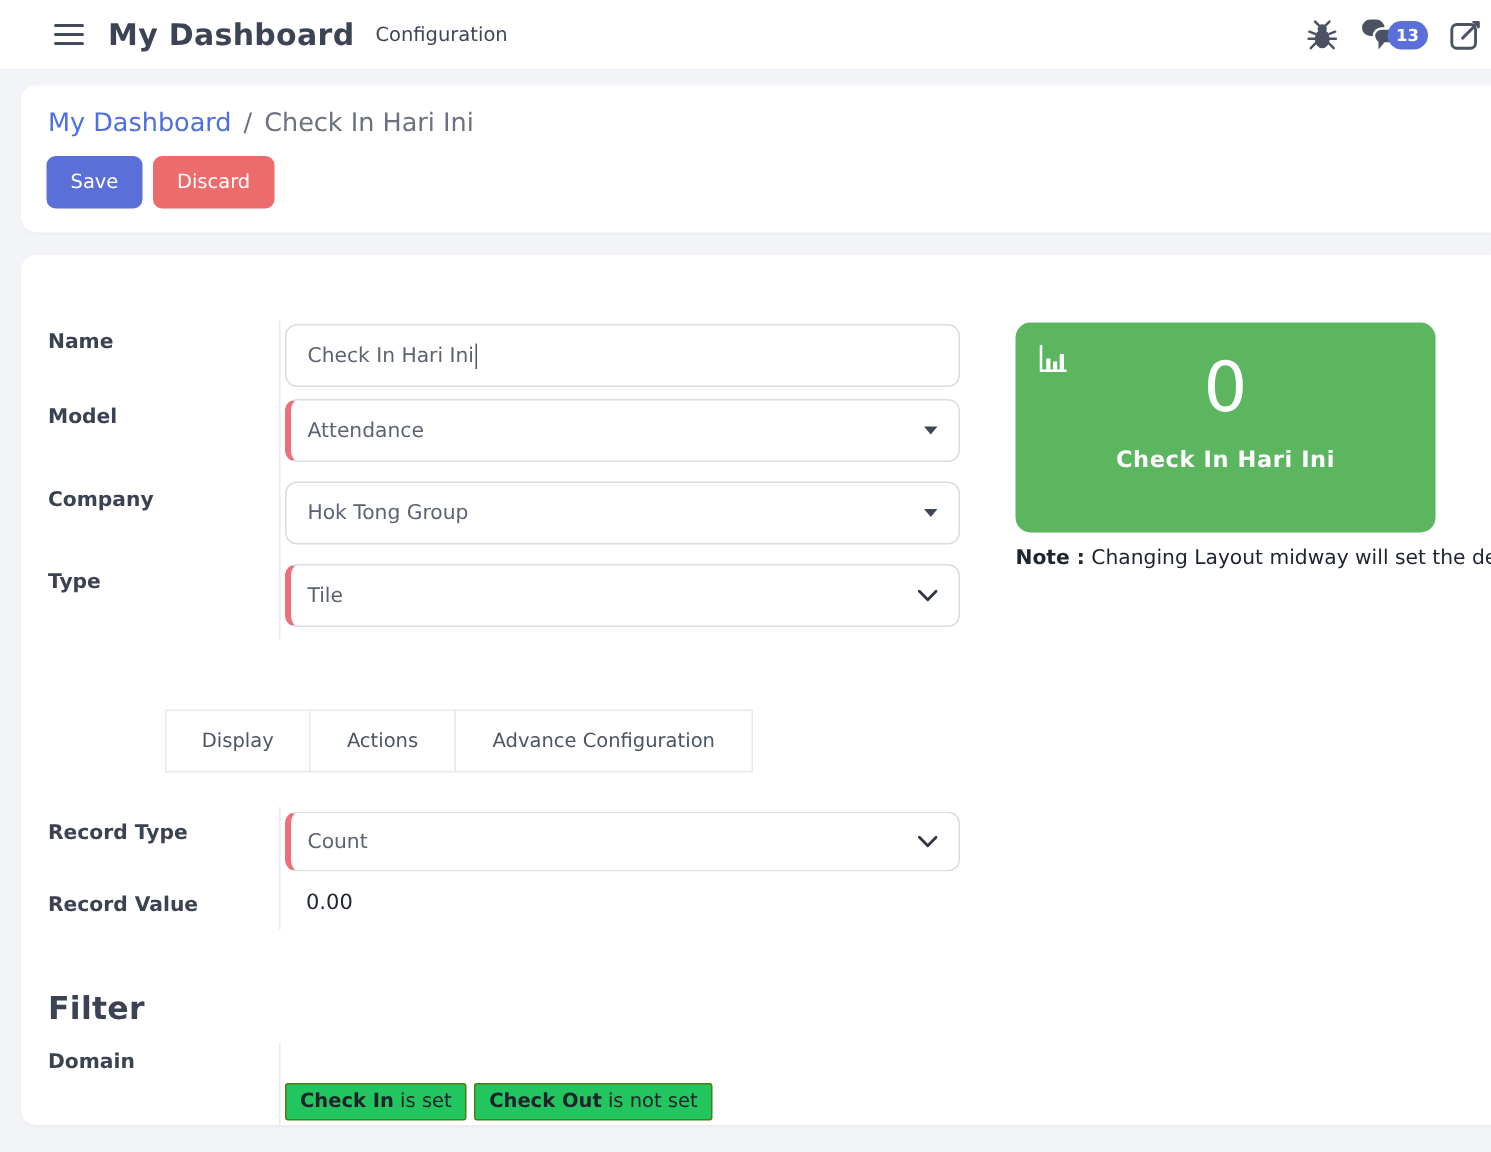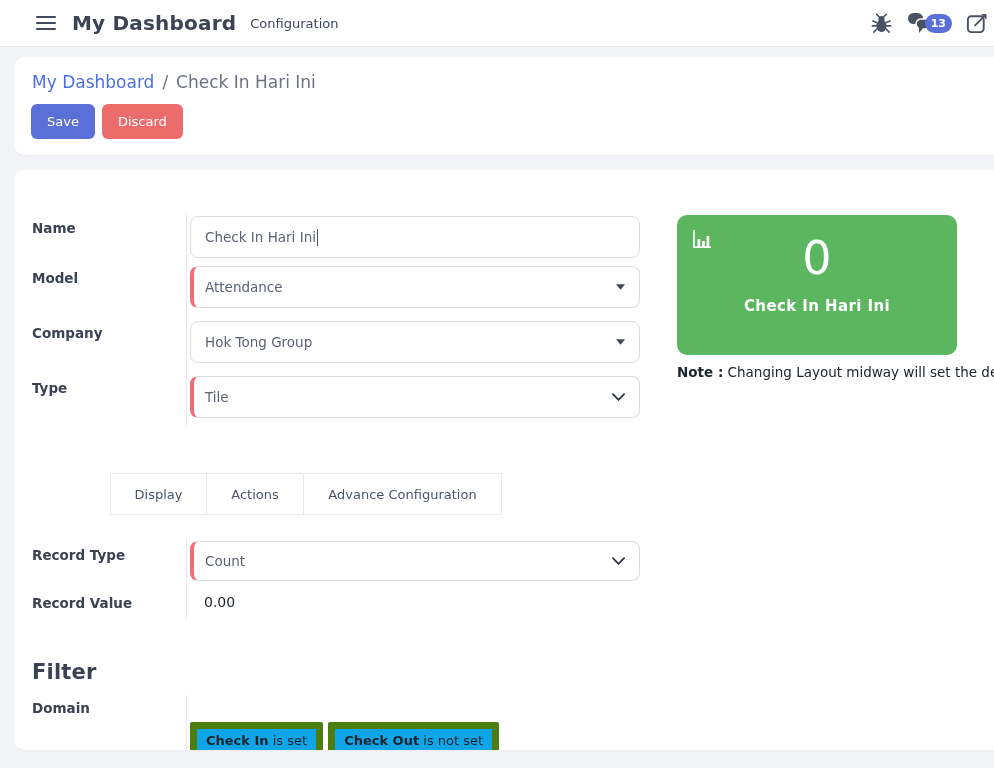--- a/index.html
+++ b/index.html
@@ -87,21 +87,21 @@
 
   
   .plain-value { position:absolute; left:190px; font-size:14px; color:#20262f; }
 
   
   .filter-heading { position:absolute; left:18px; top:490px; font-size:21px; font-weight:700; color:#3a4254; letter-spacing:.2px; }
   .match-line { position:absolute; left:176px; top:529px; font-size:13.5px; color:#20262f; }
   .match-line b { font-weight:700; }
   .chips { position:absolute; left:176px; top:552px; display:flex; gap:5px; }
   .chip {
-    background:#0ea5e9; border:7px solid #4d7c0f; border-radius:2px;
+    background:#22c55e; border:1px solid #4d7c0f; border-radius:2px;
     padding:4px 9px; font-size:13px; color:#1d222b; cursor:pointer; white-space:nowrap;
   }
   .chip b { font-weight:700; }
 </style>
 </head>
 <body>
 
 <div class="root">
 
   <div class="topbar">

